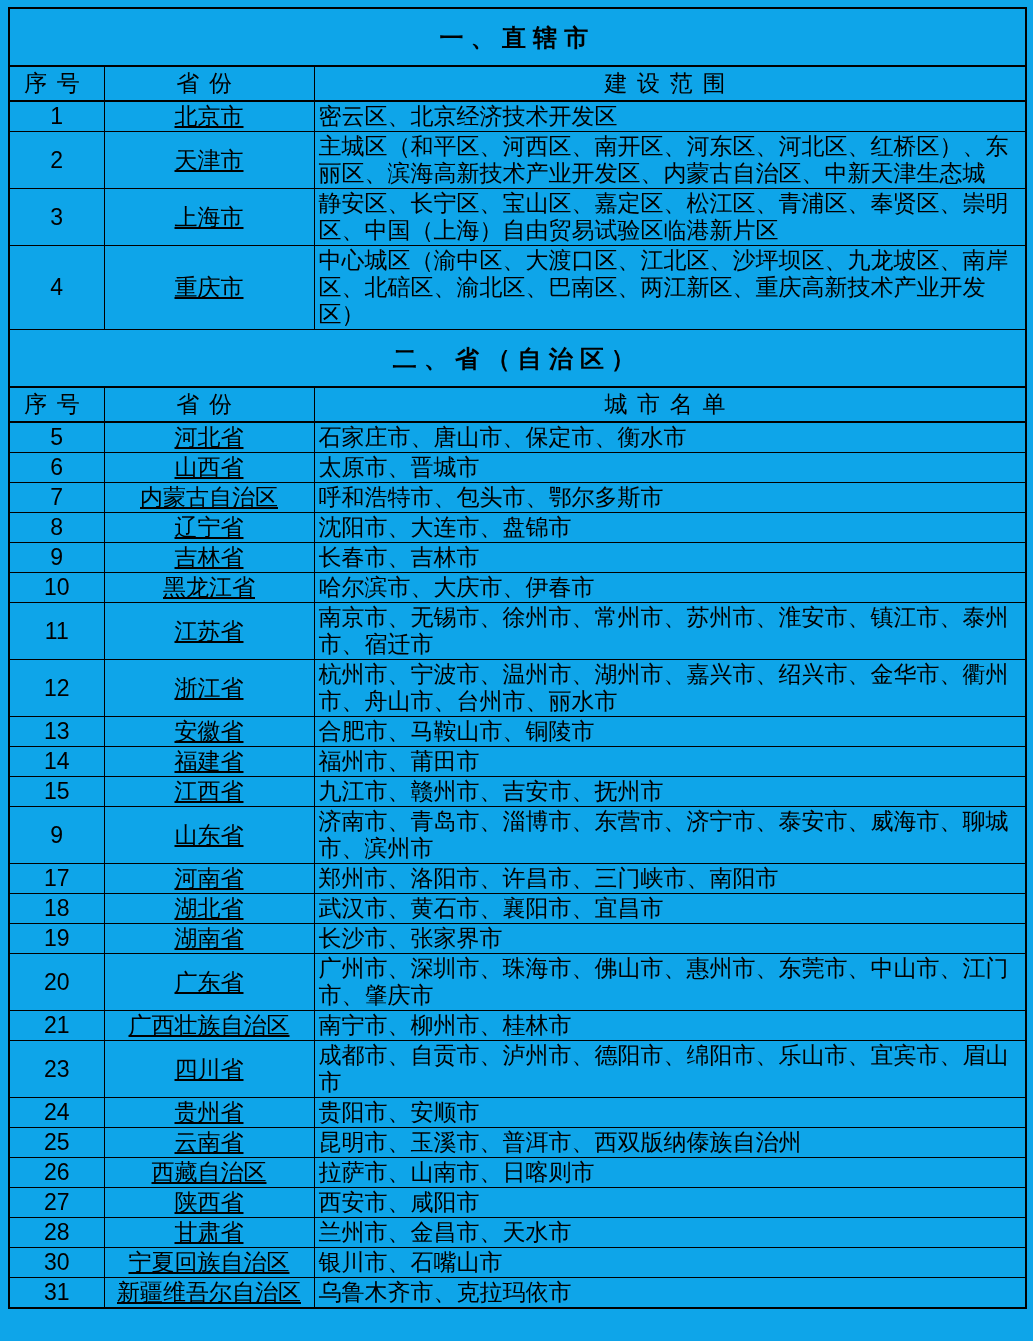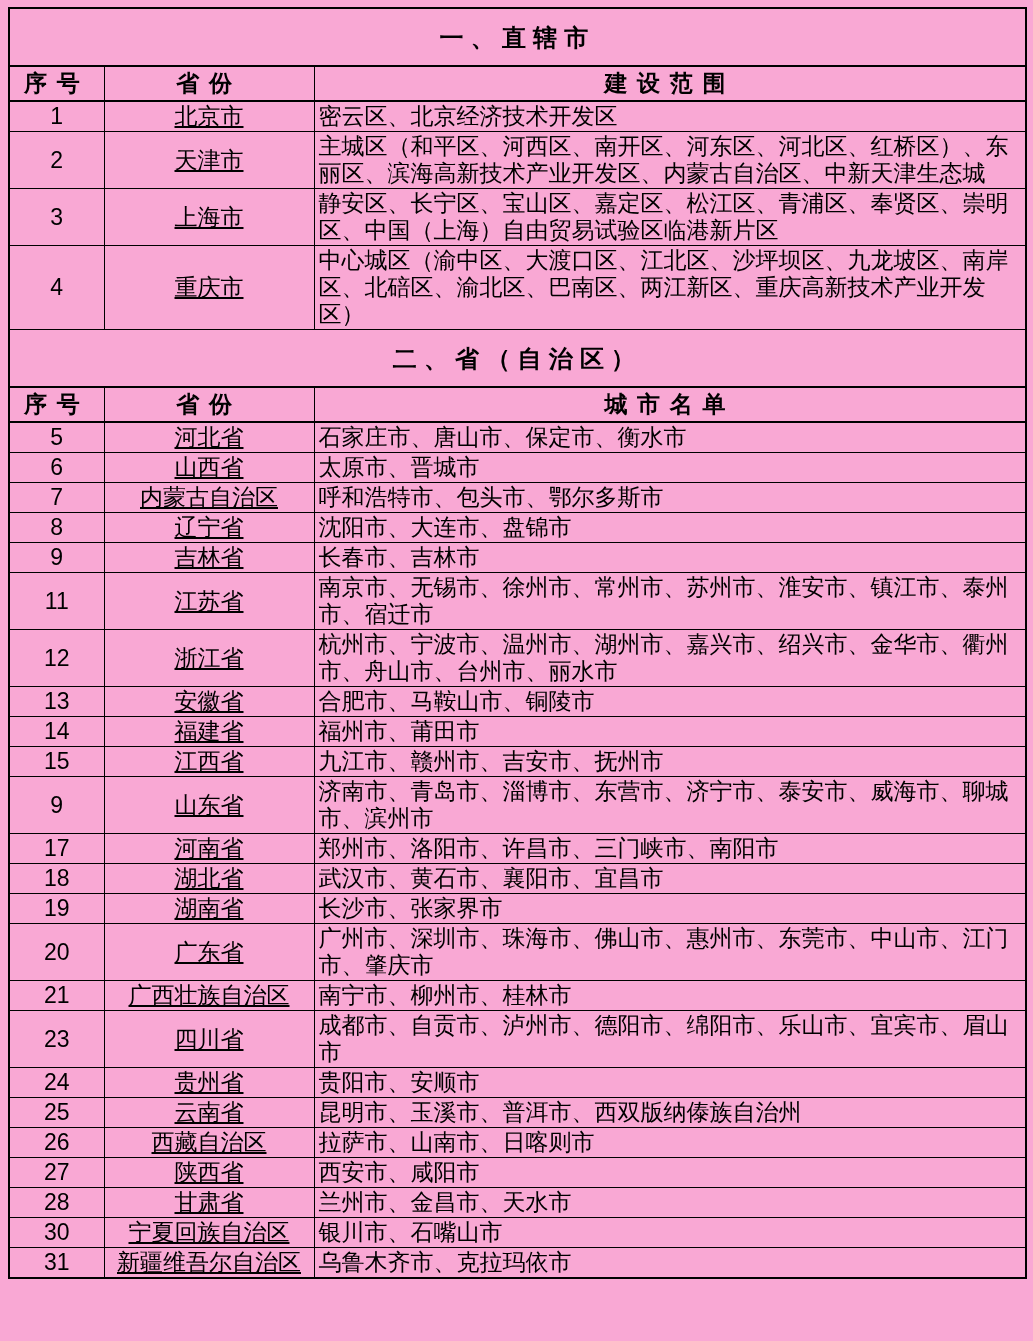--- a/index.html
+++ b/index.html
@@ -11,21 +11,21 @@
     height: 1341px;
     background: #ffffff;
     color: #000000;
     font-family: "Liberation Sans", sans-serif;
   }
   .page {
     box-sizing: border-box;
     width: 1033px;
     height: 1341px;
     padding: 7px 8px 8px 8px;
-    background: #f9a8d4;
+    background: #0ea5e9;
     overflow: hidden;
   }
   table.doc-table {
     border-collapse: collapse;
     table-layout: fixed;
     width: 1017px;
     border: 2px solid #000000;
   }
   td {
     border: 1px solid #000000;
@@ -39,21 +39,21 @@
     height: 54px;
     text-align: center;
     font-weight: bold;
     font-size: 24px;
     letter-spacing: 0.30em;
     border-bottom: 2px solid #000000;
   }
   td.header-cell {
     height: 31px;
     text-align: center;
-    font-weight: bold;
+    font-weight: normal;
     letter-spacing: 0.42em;
     border-top: 2px solid #000000;
     border-bottom: 2px solid #000000;
   }
   td.no-cell {
     text-align: center;
   }
   td.prov-cell {
     text-align: center;
     text-decoration: underline;
@@ -131,20 +131,25 @@
           <td class="no-cell">8</td>
           <td class="prov-cell">辽宁省</td>
           <td class="cities-cell">沈阳市、大连市、盘锦市</td>
         </tr>
         <tr>
           <td class="no-cell">9</td>
           <td class="prov-cell">吉林省</td>
           <td class="cities-cell">长春市、吉林市</td>
         </tr>
         <tr>
+          <td class="no-cell">10</td>
+          <td class="prov-cell">黑龙江省</td>
+          <td class="cities-cell">哈尔滨市、大庆市、伊春市</td>
+        </tr>
+        <tr>
           <td class="no-cell">11</td>
           <td class="prov-cell">江苏省</td>
           <td class="cities-cell">南京市、无锡市、徐州市、常州市、苏州市、淮安市、镇江市、泰州市、宿迁市</td>
         </tr>
         <tr>
           <td class="no-cell">12</td>
           <td class="prov-cell">浙江省</td>
           <td class="cities-cell">杭州市、宁波市、温州市、湖州市、嘉兴市、绍兴市、金华市、衢州市、舟山市、台州市、丽水市</td>
         </tr>
         <tr>

